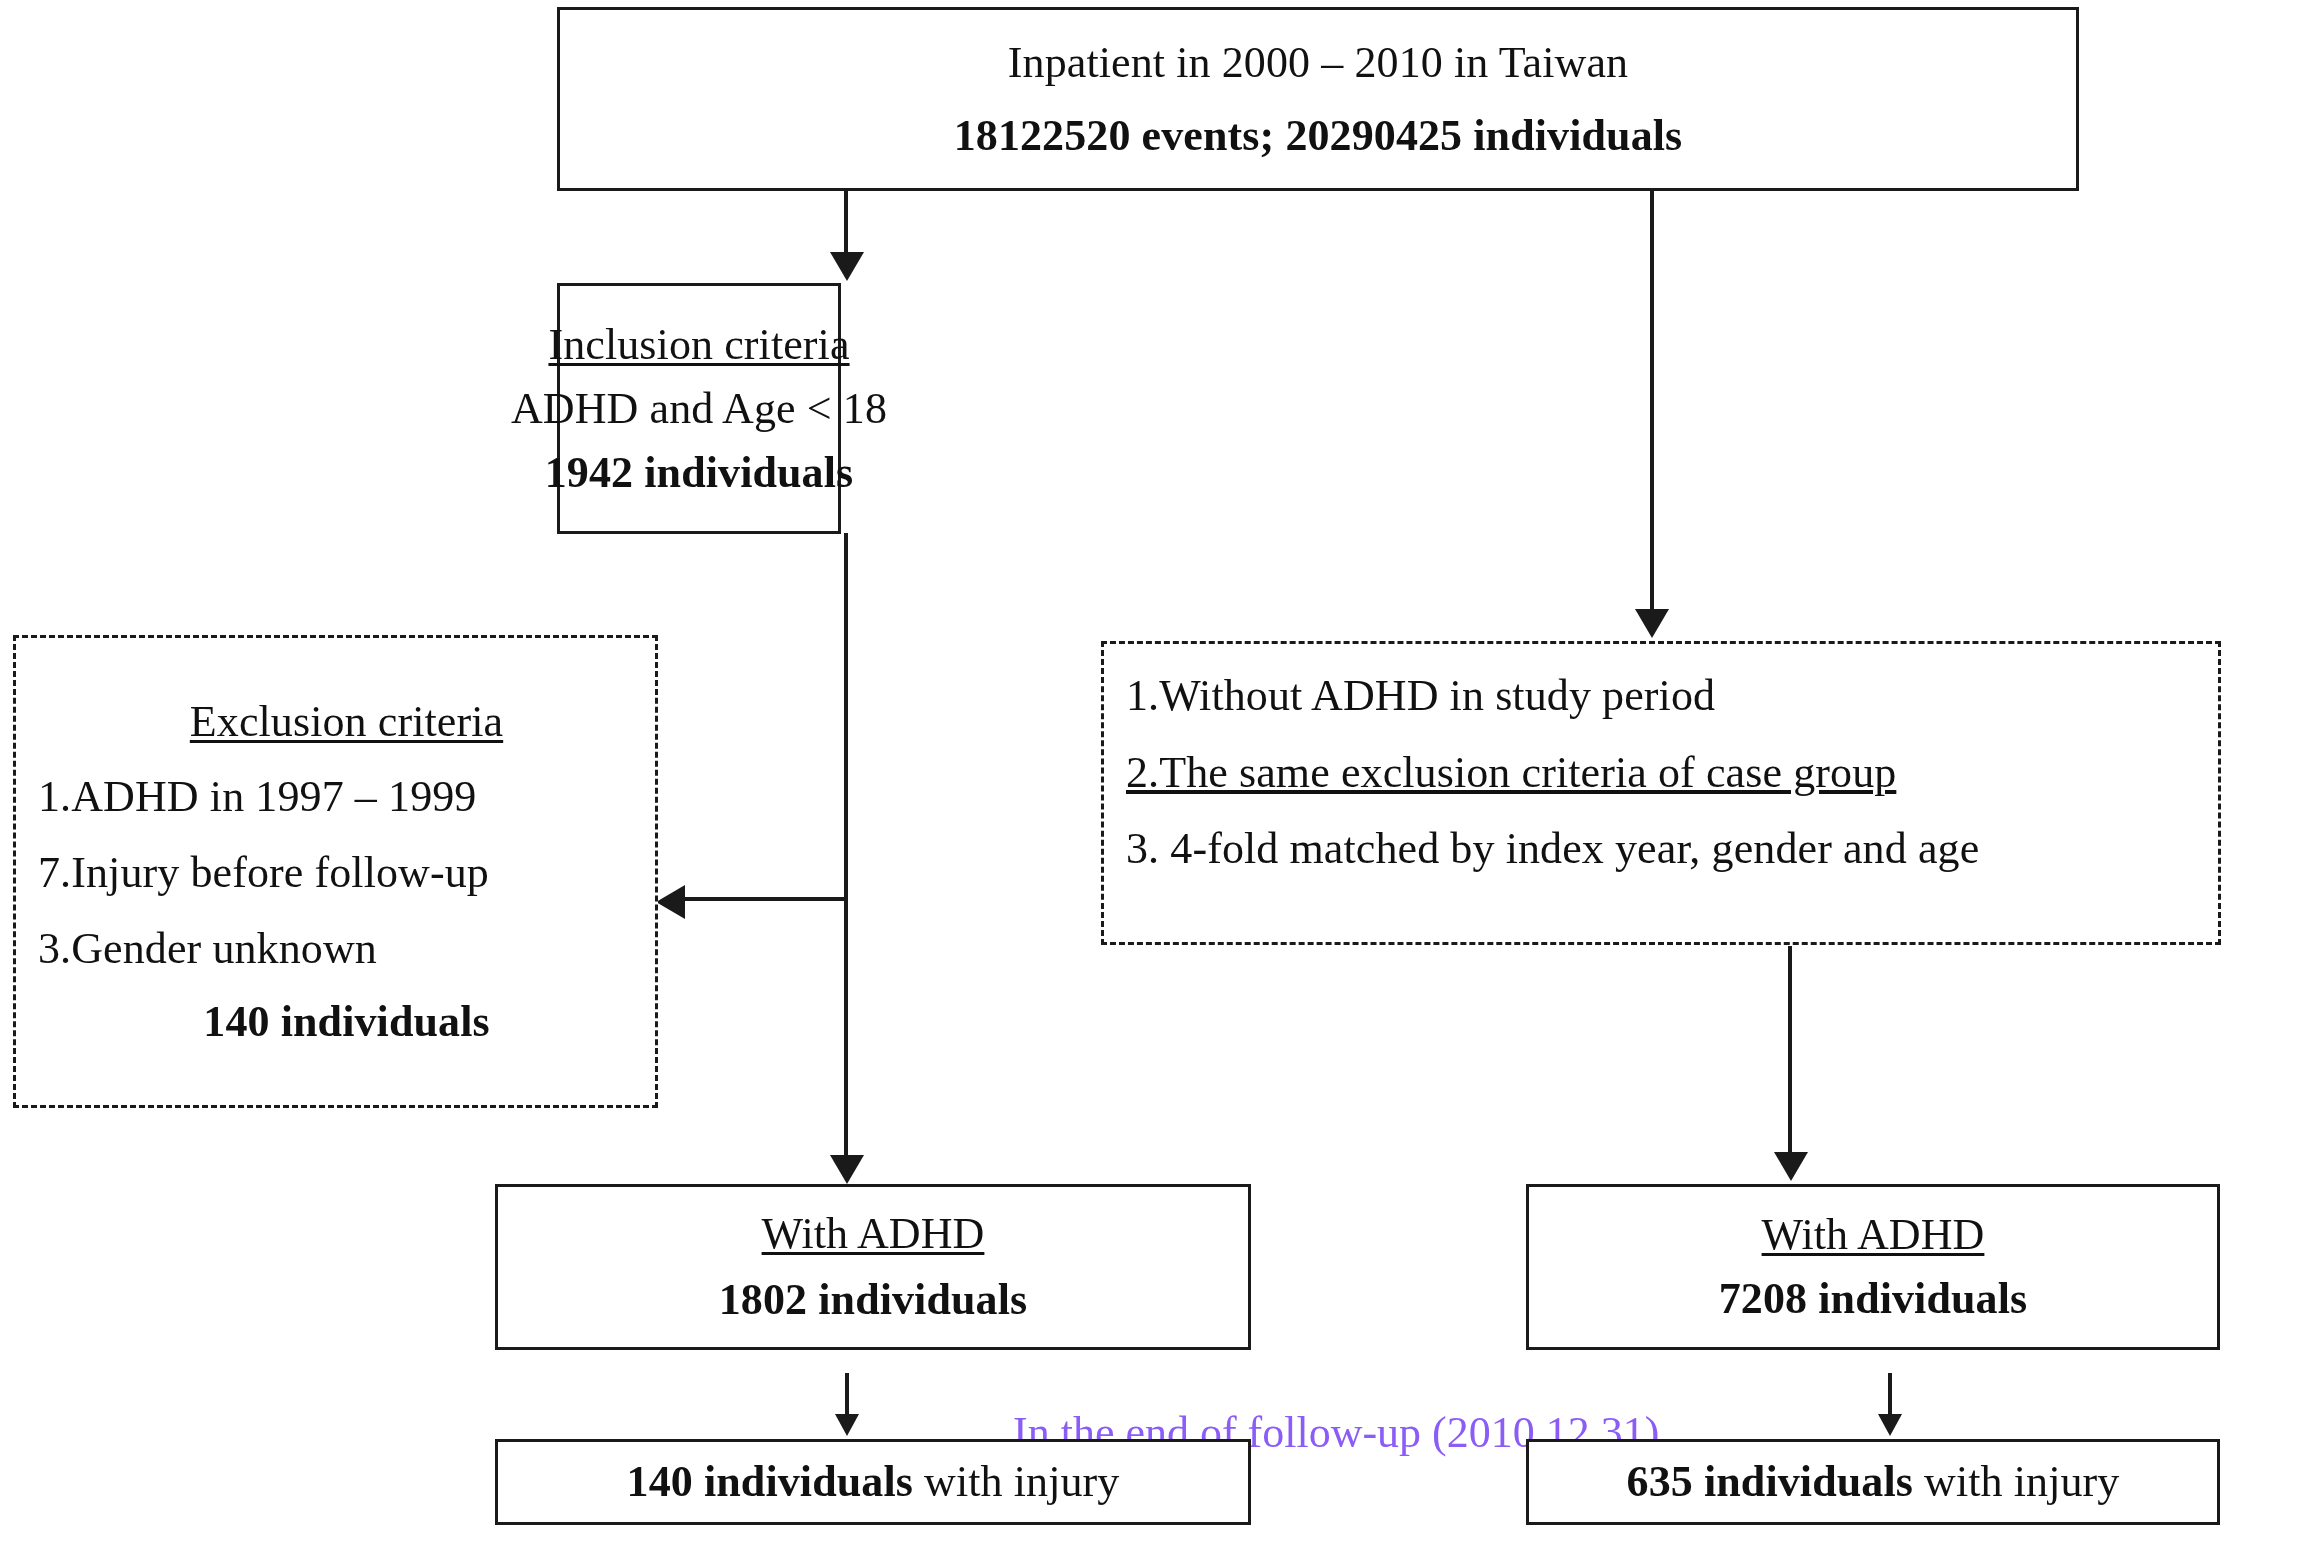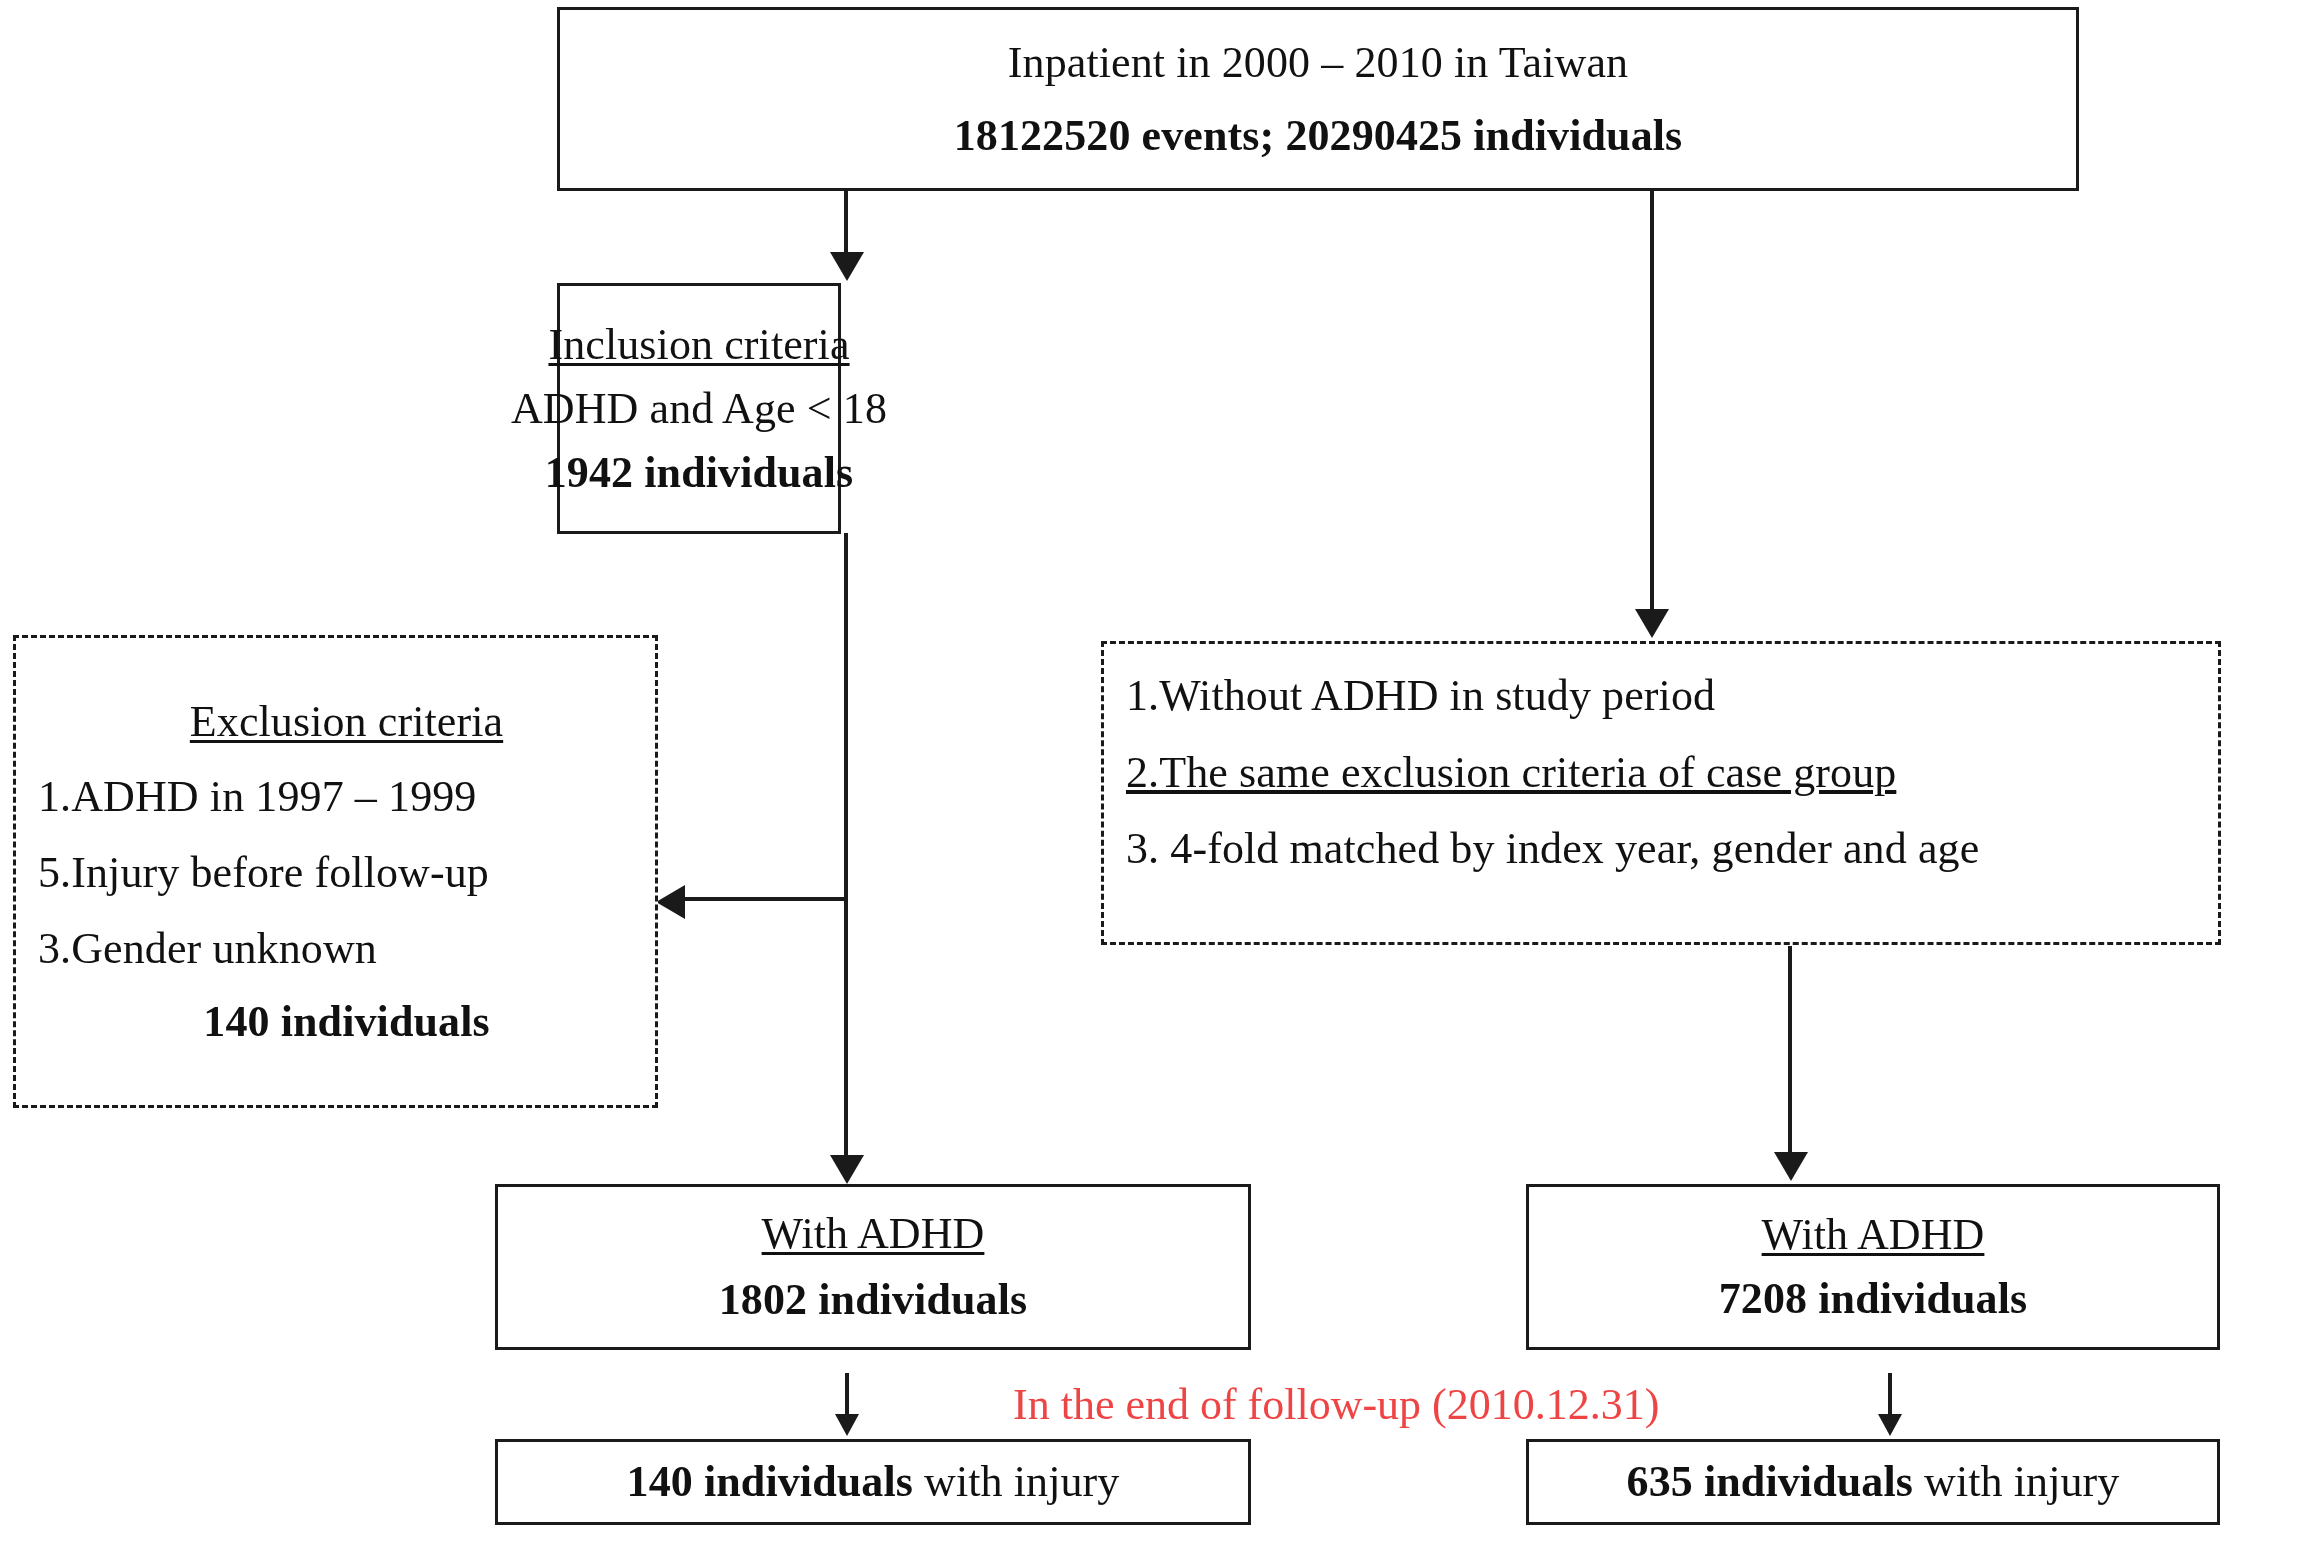--- a/index.html
+++ b/index.html
@@ -75,21 +75,22 @@
     position: absolute;
     width: 0; height: 0;
     border-top: 17px solid transparent;
     border-bottom: 17px solid transparent;
     border-right: 29px solid #1a1a1a;
   }
   .floating-label {
     position: absolute;
     font-size: 44px;
     white-space: nowrap;
-    color: #ef4444;
+    color: #8b5cf6;
+    margin-top: 28px;
   }
 </style>
 </head>
 <body>
 
 <div id="canvas">
 
   <div class="box" style="left:557px; top:7.3px; width:1522px; height:184px;">
     <div class="line-txt">Inpatient in 2000 – 2010 in Taiwan</div>
     <div class="line-txt bold" style="margin-top:19px;">18122520 events; 20290425 individuals</div>
@@ -109,21 +110,21 @@
 
   <div class="vline" style="left:844px; top:533px; height:635px;"></div>
   <div class="arrow-down" style="left:830px; top:1155px;"></div>
 
   <div class="hline" style="left:685px; top:897px; width:162px;"></div>
   <div class="arrow-left" style="left:656px; top:885px;"></div>
 
   <div class="box dashed left-align" style="left:13px; top:635px; width:645px; height:473px;">
     <div class="line-txt underline" style="align-self:center;">Exclusion criteria</div>
     <div class="line-txt" style="margin-top:22px;">1.ADHD in 1997 – 1999</div>
-    <div class="line-txt" style="margin-top:22px;">5.Injury before follow-up</div>
+    <div class="line-txt" style="margin-top:22px;">7.Injury before follow-up</div>
     <div class="line-txt" style="margin-top:22px;">3.Gender unknown</div>
     <div class="line-txt bold" style="margin-top:19px; align-self:center;">140 individuals</div>
   </div>
 
   <div class="box dashed left-align" style="left:1101px; top:641px; width:1120px; height:304px; justify-content:flex-start; padding-top:25px;">
     <div class="line-txt">1.Without ADHD in study period</div>
     <div class="line-txt" style="margin-top:23px;text-decoration:underline;">2.The same exclusion criteria of case group</div>
     <div class="line-txt" style="margin-top:23px;">3. 4-fold matched by index year, gender and age</div>
   </div>
 

